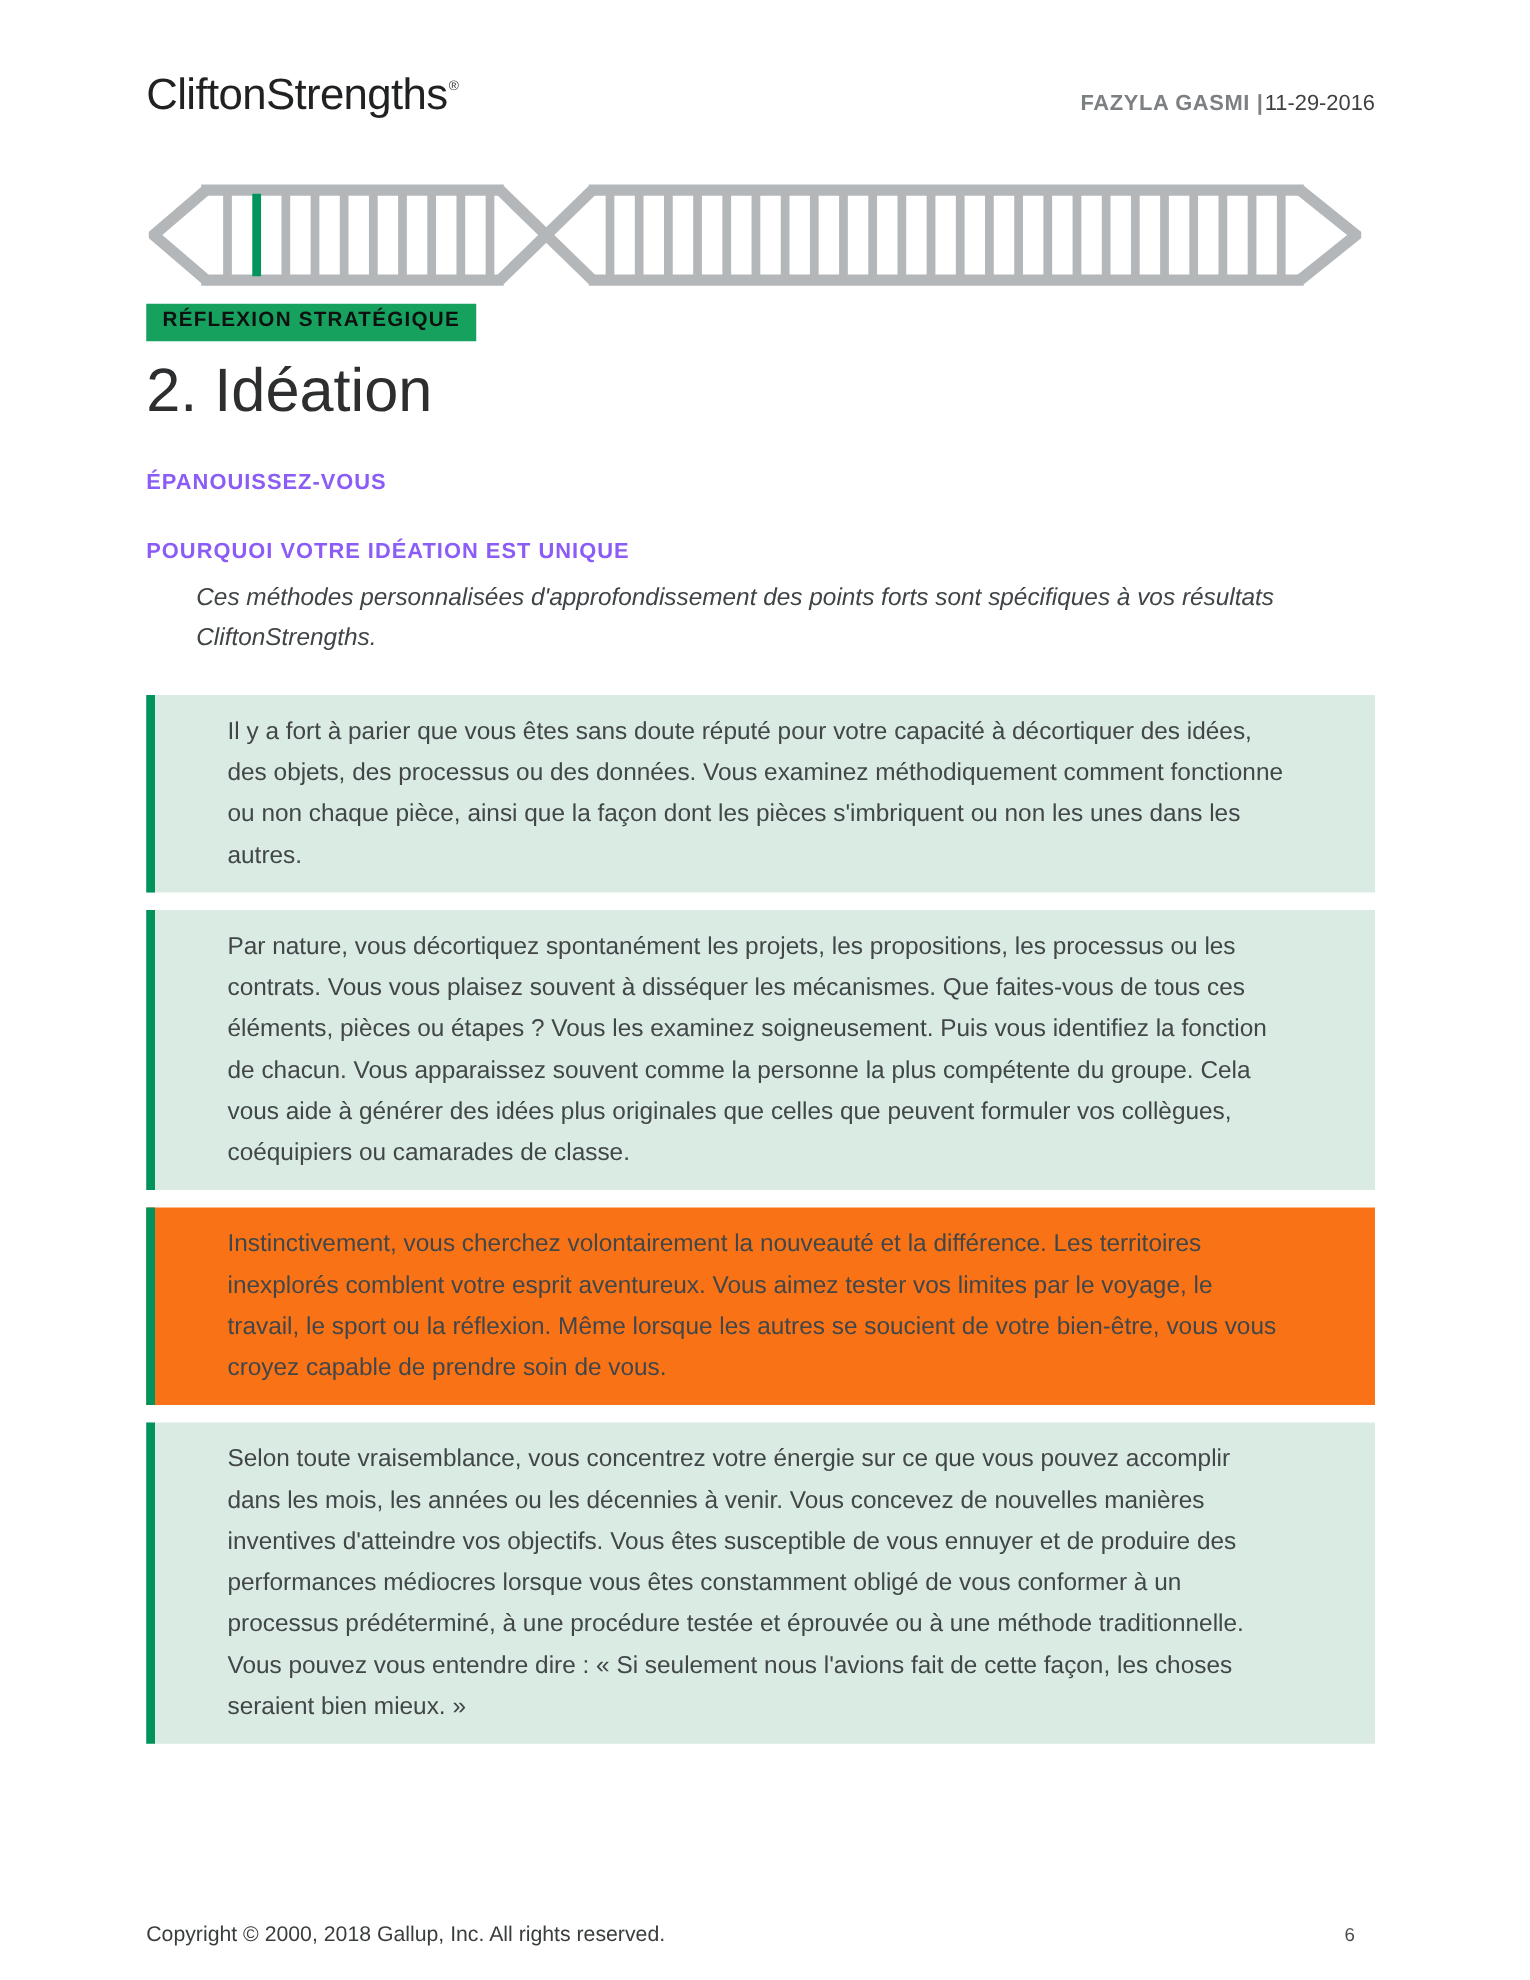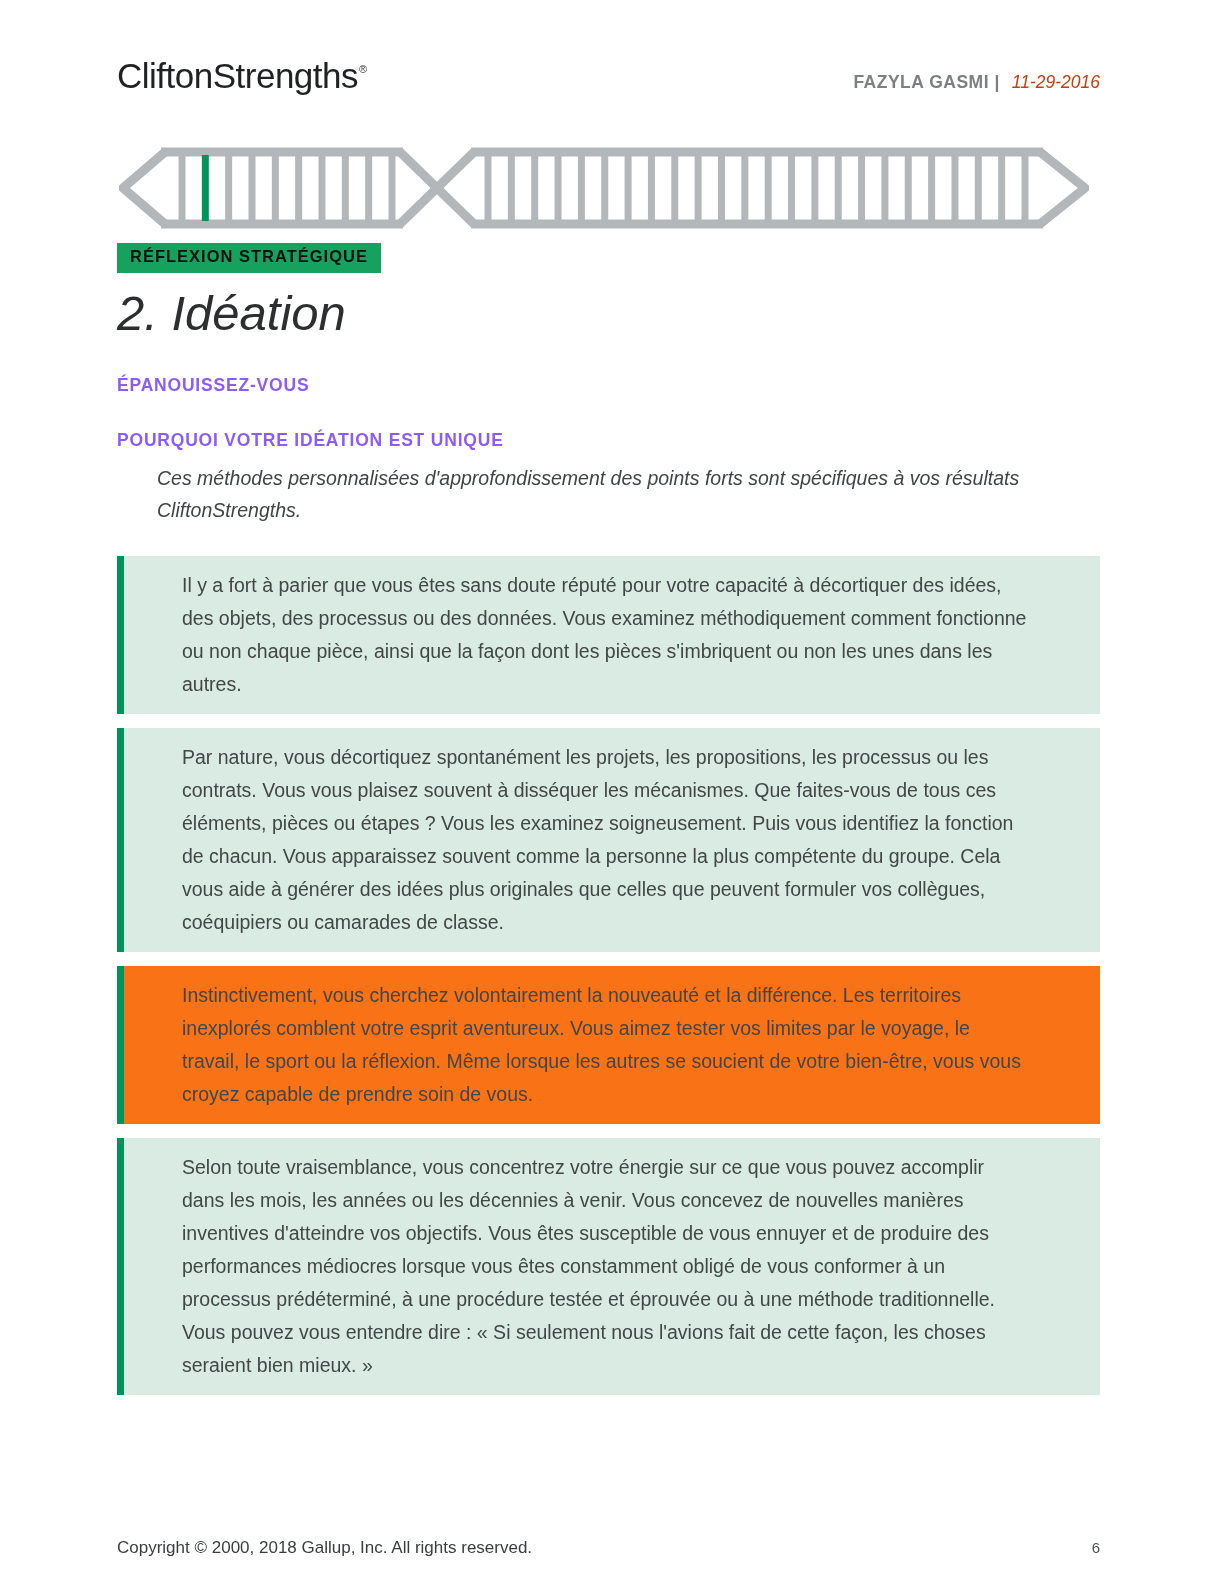--- a/index.html
+++ b/index.html
@@ -13,54 +13,54 @@
     overflow:hidden;
   }
   .content { padding:58px 124px 0 117px; }
 
   
   .header { display:flex; justify-content:space-between; align-items:flex-end; }
   .logo { font-size:35px; font-weight:300; color:#1f2122; letter-spacing:-0.5px; line-height:1; }
   .logo sup { font-size:11px; position:relative; top:-2px; left:1px; color:#3a3c3d; }
   .header-right { font-size:17.5px; padding-top:6px; white-space:nowrap; }
   .header-right .user { font-weight:700; color:#7d8082; letter-spacing:0.5px; }
-  .header-right .date { font-weight:400; color:#c2410c; margin-left:12px;font-style:italic; }
+  .header-right .date { font-weight:400; color:#404040; margin-left:1px; }
 
   
   .dna-wrap { margin:50px 0 0 2px; height:90px; }
 
   
   .badge {
     display:inline-block; margin-top:10px;
     background:#17a15f; color:#0e1110;
     font-size:16.5px; font-weight:700; letter-spacing:1px;
     padding:4px 13px 7px 13px;
   }
 
   
-  .title { margin-top:12px; font-size:49px; font-weight:300; color:#2c2e2f; letter-spacing:0; line-height:1.15;font-style:italic; }
+  .title { margin-top:12px; font-size:49px; font-weight:300; color:#2c2e2f; letter-spacing:0; line-height:1.15; }
 
   
   .sec-heading { margin-top:34px; font-size:17.5px; font-weight:700; color:#8b5cf6; letter-spacing:0.8px; }
   .body-text { margin-top:11px; font-size:19.5px; line-height:32px; color:#424648; max-width:992px; }
   .intro-text { font-style:italic; color:#3f4446;margin-left:40px; }
 
   
   .boxes { margin-top:30px; }
   .insight-box {
     background:#d9ebe2;
     border-left:7px solid #00945c;
     padding:13px 72px 13px 58px;
     margin-bottom:14px;
   }
   .insight-box p { font-size:19.5px; line-height:33px; color:#424648; }
 
   
   .footer {
-    position:absolute; left:117px; right:124px; bottom:26px;
+    position:absolute; left:117px; right:140px; bottom:26px;
     display:flex; justify-content:space-between; align-items:baseline;
   }
   .copyright { font-size:17px; color:#3a3d3e; }
   .page-number { font-size:15px; color:#4a4d4f; }
 </style>
 </head>
 <body>
 
 <div class="page">
   <div class="content">

